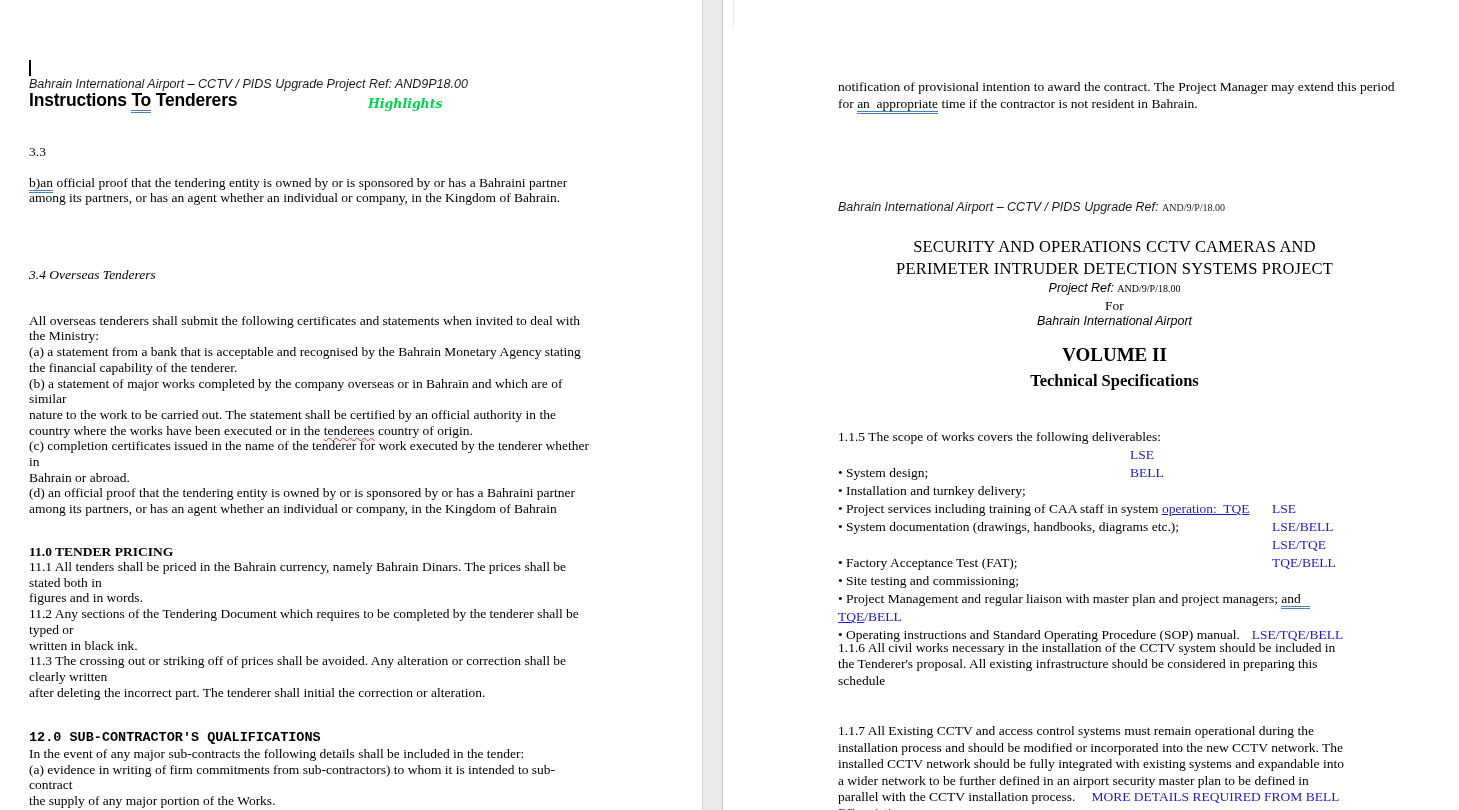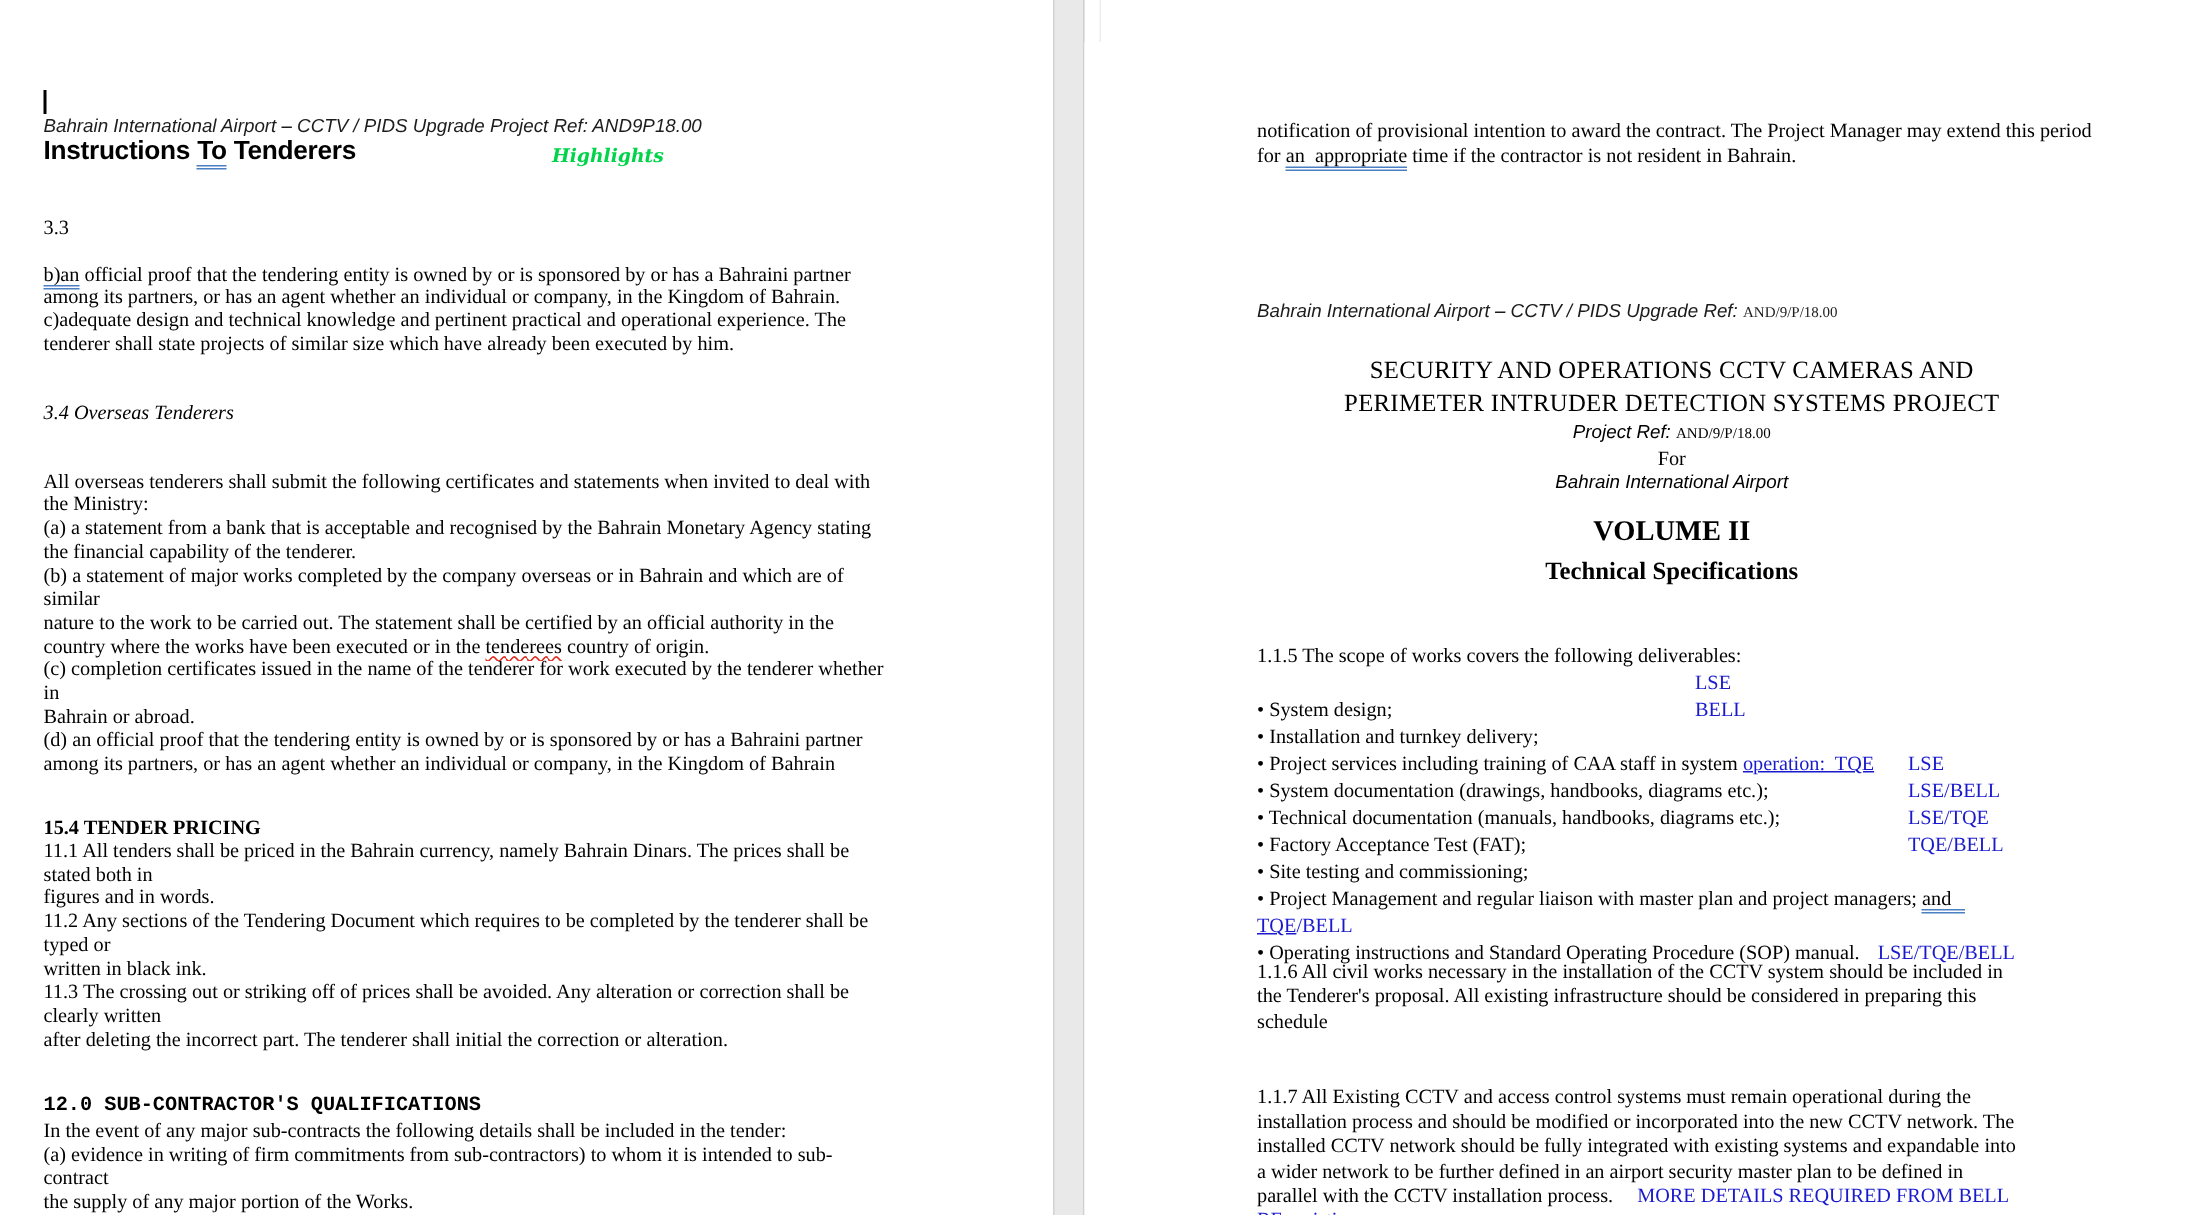--- a/index.html
+++ b/index.html
@@ -59,42 +59,40 @@
 
   <div class="abs highlights" style="left:368px;top:68px;">Highlights</div>
 
   <div class="abs serifL" style="left:29px;top:116px;">3.3</div>
 
   <div class="abs serifL preline" style="left:29px;top:131px;width:648px;">
     <span class="gram">b)an</span><span> official proof that the tendering entity is owned by or is sponsored by or has a Bahraini partner
 among its partners, or has an agent whether an individual or company, in the Kingdom of Bahrain.</span>
   </div>
 
-  <div class="abs serifL preline" style="left:29px;top:177px;width:648px;">c)adequate design and technical knowledge and pertinent practical and operational experience. The
-tenderer shall state projects of similar size which have already been executed by him.</div>
 
   <div class="abs serifL italic" style="left:29px;top:239px;">3.4 Overseas Tenderers</div>
 
   <div class="abs serifL preline" style="left:29px;top:269px;width:648px;">
     <span>All overseas tenderers shall submit the following certificates and statements when invited to deal with
 the Ministry:
 (a) a statement from a bank that is acceptable and recognised by the Bahrain Monetary Agency stating
 the financial capability of the tenderer.
 (b) a statement of major works completed by the company overseas or in Bahrain and which are of
 similar
 nature to the work to be carried out. The statement shall be certified by an official authority in the
 country where the works have been executed or in the </span><span class="misspell">tenderees</span><span> country of origin.
 (c) completion certificates issued in the name of the tenderer for work executed by the tenderer whether
 in
 Bahrain or abroad.
 (d) an official proof that the tendering entity is owned by or is sponsored by or has a Bahraini partner
 among its partners, or has an agent whether an individual or company, in the Kingdom of Bahrain</span>
   </div>
 
-  <div class="abs serifL bold" style="left:29px;top:516px;">15.4 TENDER PRICING</div>
+  <div class="abs serifL bold" style="left:29px;top:516px;">11.0 TENDER PRICING</div>
 
   <div class="abs serifL preline" style="left:29px;top:531px;width:648px;">11.1 All tenders shall be priced in the Bahrain currency, namely Bahrain Dinars. The prices shall be
 stated both in
 figures and in words.
 11.2 Any sections of the Tendering Document which requires to be completed by the tenderer shall be
 typed or
 written in black ink.
 11.3 The crossing out or striking off of prices shall be avoided. Any alteration or correction shall be
 clearly written
 after deleting the incorrect part. The tenderer shall initial the correction or alteration.</div>
@@ -150,21 +148,20 @@
       <span class="tag tab1">BELL</span>
     </div>
     <div class="brow" style="top:454px;">
       <span>• Project services including training of CAA staff in system </span><span class="blue u sp">operation:  TQE</span>
     </div>
     <div class="brow" style="top:472px;">
       <span>• System documentation (drawings, handbooks, diagrams etc.);</span>
       <span class="tag tab2">LSE</span>
     </div>
     <div class="brow" style="top:490px;">
-      <span>• Technical documentation (manuals, handbooks, diagrams etc.);</span>
       <span class="tag tab2">LSE/BELL</span>
     </div>
     <div class="brow" style="top:508px;">
       <span>• Factory Acceptance Test (FAT);</span>
       <span class="tag tab2">LSE/TQE</span>
     </div>
     <div class="brow" style="top:526px;">
       <span>• Site testing and commissioning;</span>
       <span class="tag tab2">TQE/BELL</span>
     </div>

